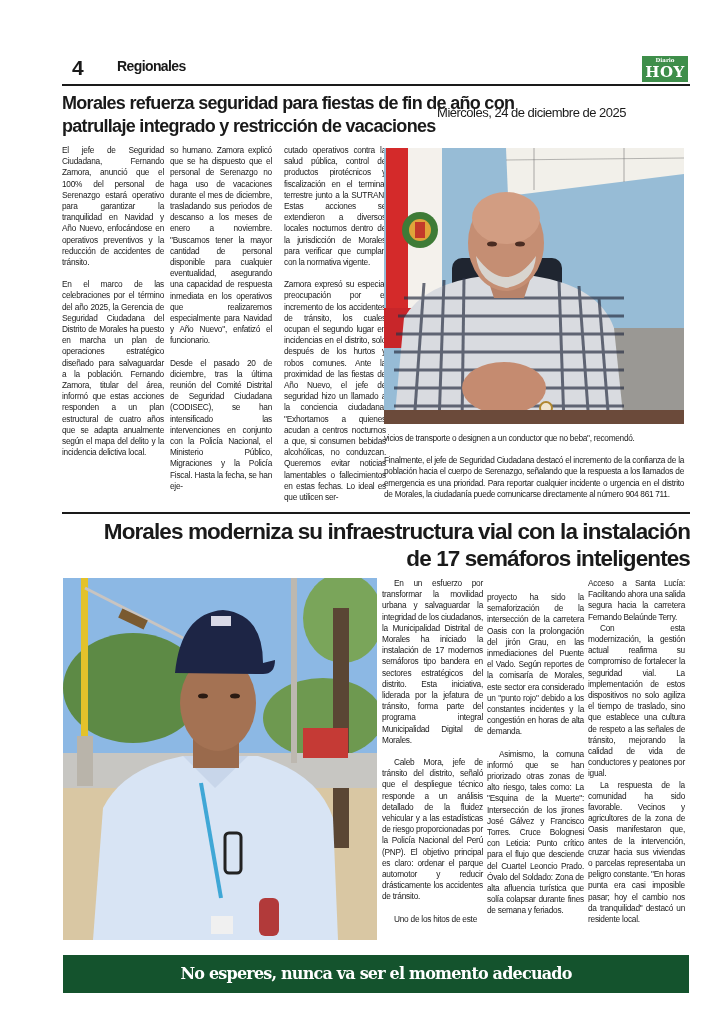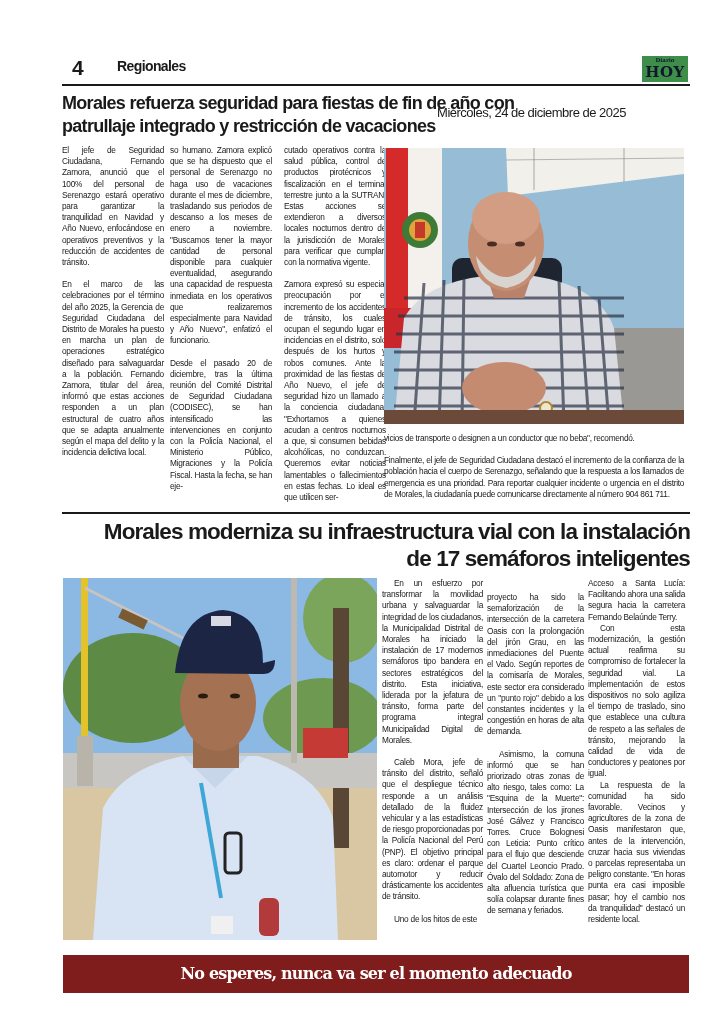--- a/index.html
+++ b/index.html
@@ -4,21 +4,21 @@
 <style>
   html, body { margin: 0; padding: 0; background: #ffffff; }
   body { width: 723px; height: 1024px; position: relative; overflow: hidden;
          font-family: "Liberation Sans", sans-serif; color: #1a1a1a; }
 
   .header { position: absolute; left: 62px; top: 56px; width: 626px; height: 26px; }
   .page-num { position: absolute; left: 10px; top: 0; font-size: 21px; font-weight: bold; letter-spacing: -0.5px; }
   .section { position: absolute; left: 55px; top: 2px; font-size: 14px; font-weight: bold; letter-spacing: -0.6px; }
   .date { position: absolute; right: 62px; top: 6px; font-size: 13px; letter-spacing: -0.5px; margin-top: 43px; }
   .logo { position: absolute; right: 0; top: 0; width: 46px; height: 26px; background: #3e8e4a;
-          color: #0f172a; text-align: center; }
+          color: #ffffff; text-align: center; }
   .logo .small { display: block; font-family: "DejaVu Serif", serif; font-size: 5.5px; font-weight: bold; line-height: 7px; padding-top: 1px; }
   .logo .big { display: block; font-family: "DejaVu Serif", serif; font-size: 15px; font-weight: bold; line-height: 16px; letter-spacing: 0.5px; }
   .rule-top { position: absolute; left: 62px; top: 84px; width: 628px; height: 2px; background: #1a1a1a; }
 
   .headline1 { position: absolute; left: 62px; top: 92px; width: 628px; 
                font-size: 18px; font-weight: bold; line-height: 23px; letter-spacing: -0.7px; }
 
   .col { position: absolute; font-size: 8.3px; line-height: 11.2px; letter-spacing: -0.25px; text-align: justify; hyphens: manual; }
   .col p { margin: 0 0 11px 0; }
   .col p.cont { margin: 0; }
@@ -28,21 +28,21 @@
   .wide-text { position: absolute; left: 384px; top: 433px; width: 300px; font-size: 8.3px; line-height: 11.2px; letter-spacing: -0.3px; text-align: justify; }
   .wide-text p { margin: 0 0 11px 0; }
 
   .rule-mid { position: absolute; left: 62px; top: 512px; width: 628px; height: 1.5px; background: #1a1a1a; }
 
   .headline2 { position: absolute; left: 62px; top: 518px; width: 628px; text-align: right;
                font-size: 22.5px; font-weight: bold; line-height: 27px; letter-spacing: -0.9px; }
 
   .photo2 { position: absolute; left: 63px; top: 578px; width: 314px; height: 362px; overflow: hidden; }
 
-  .banner { position: absolute; left: 63px; top: 955px; width: 626px; height: 38px; background: #7f1d1d;
+  .banner { position: absolute; left: 63px; top: 955px; width: 626px; height: 38px; background: #14532d;
             color: #fff; text-align: center; font-family: "DejaVu Serif", serif; font-weight: bold;
             font-size: 16px; line-height: 38px; letter-spacing: -0.8px; }
 </style>
 </head>
 <body>
 
 <div class="header">
   <span class="page-num">4</span>
   <span class="section">Regionales</span>
   <span class="date">Miércoles, 24 de diciembre de 2025</span>

